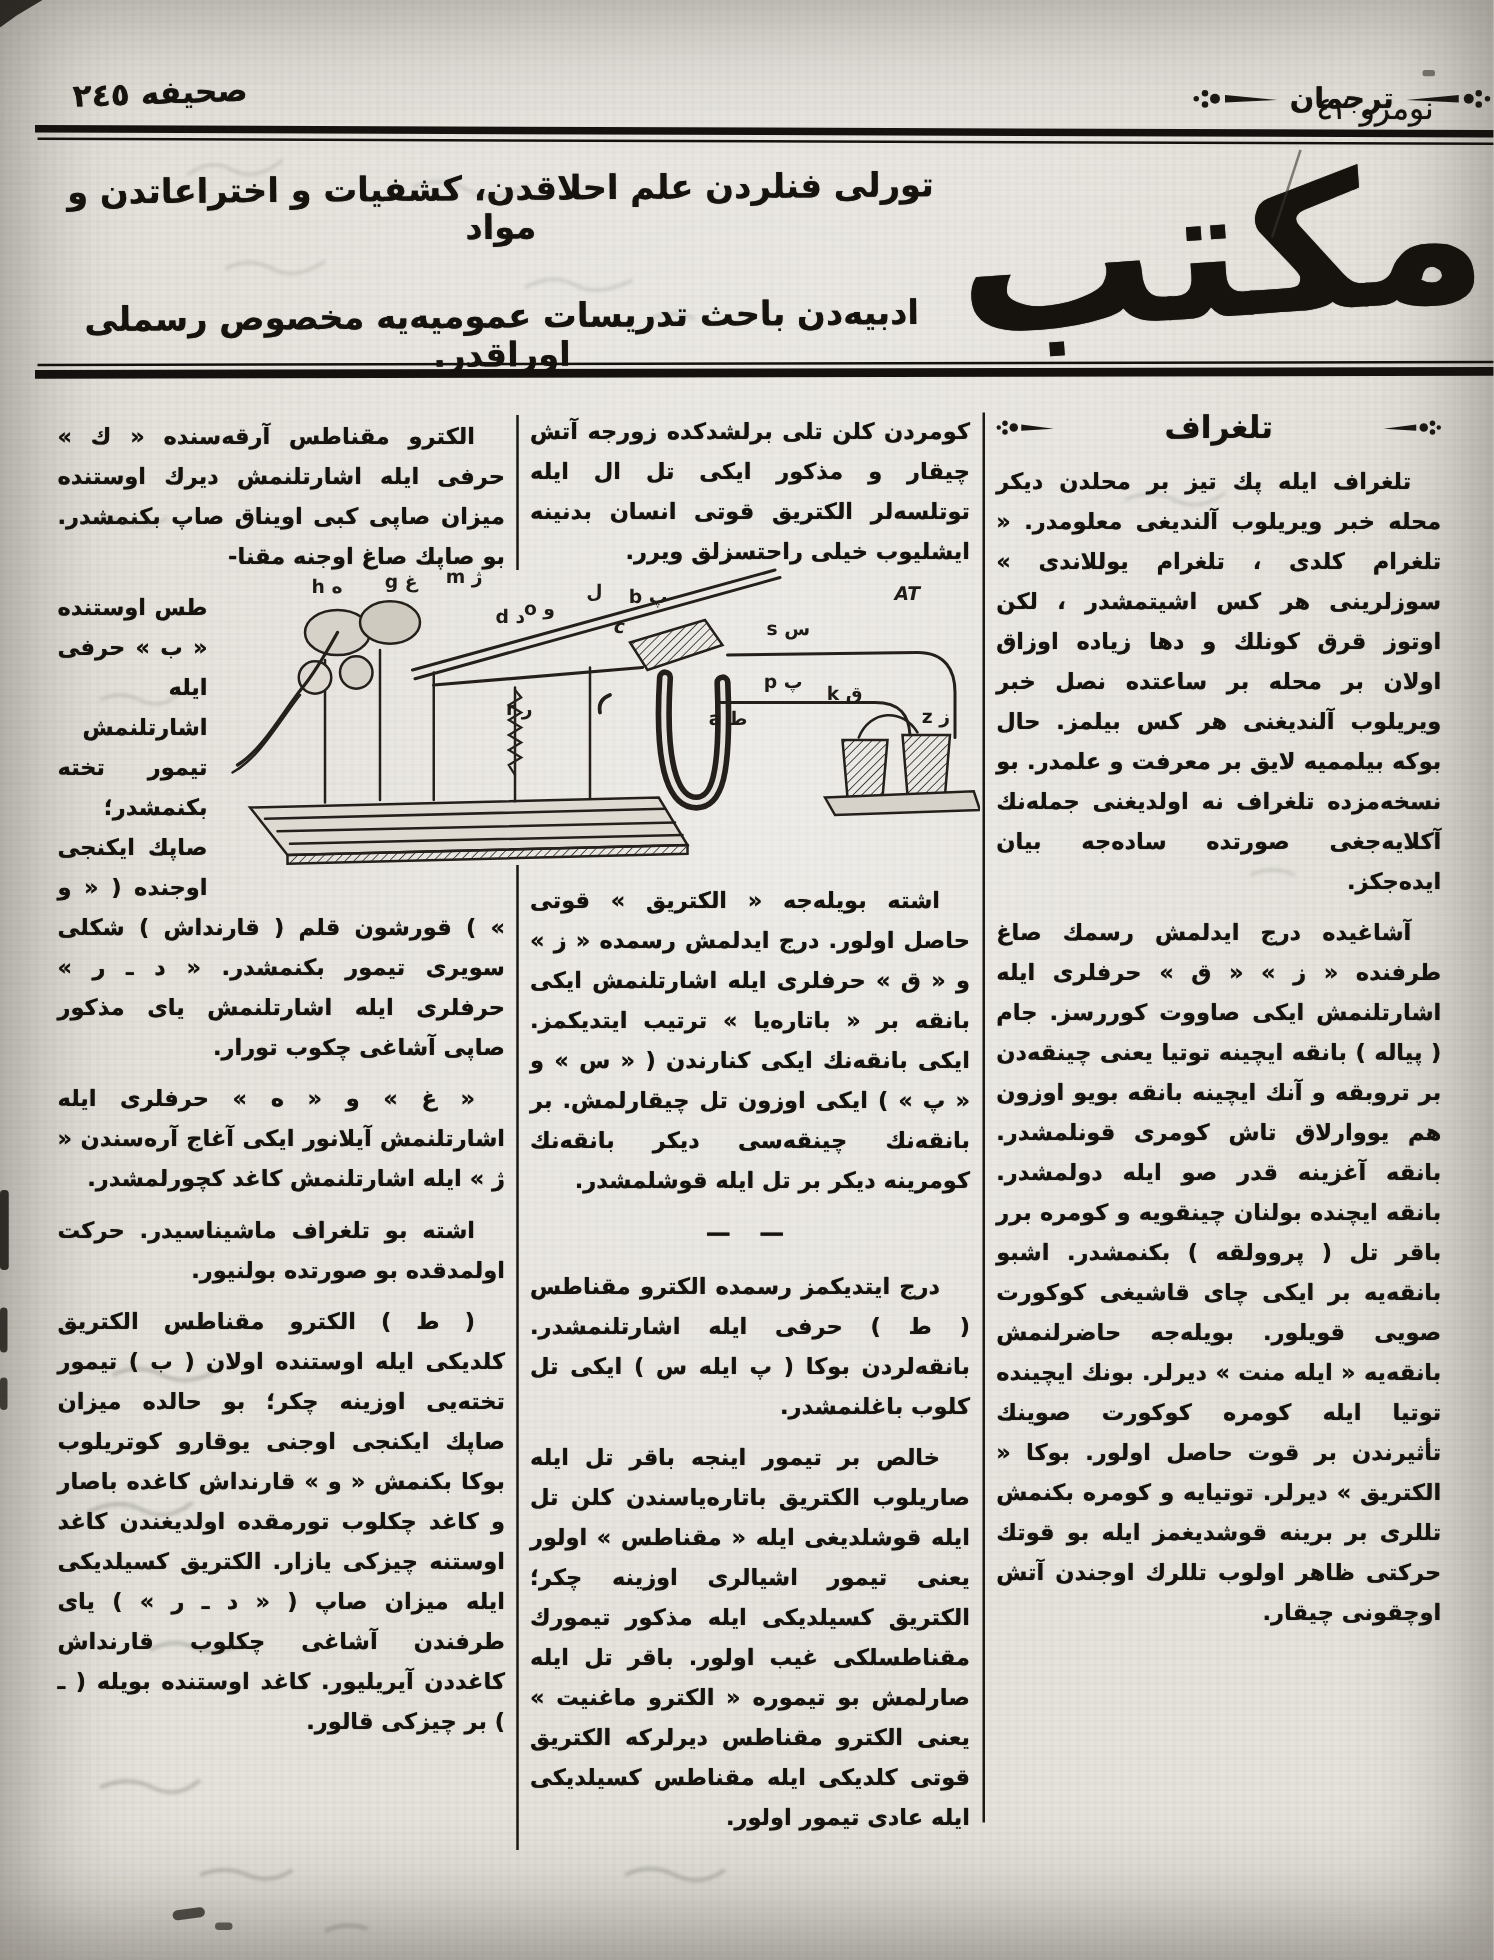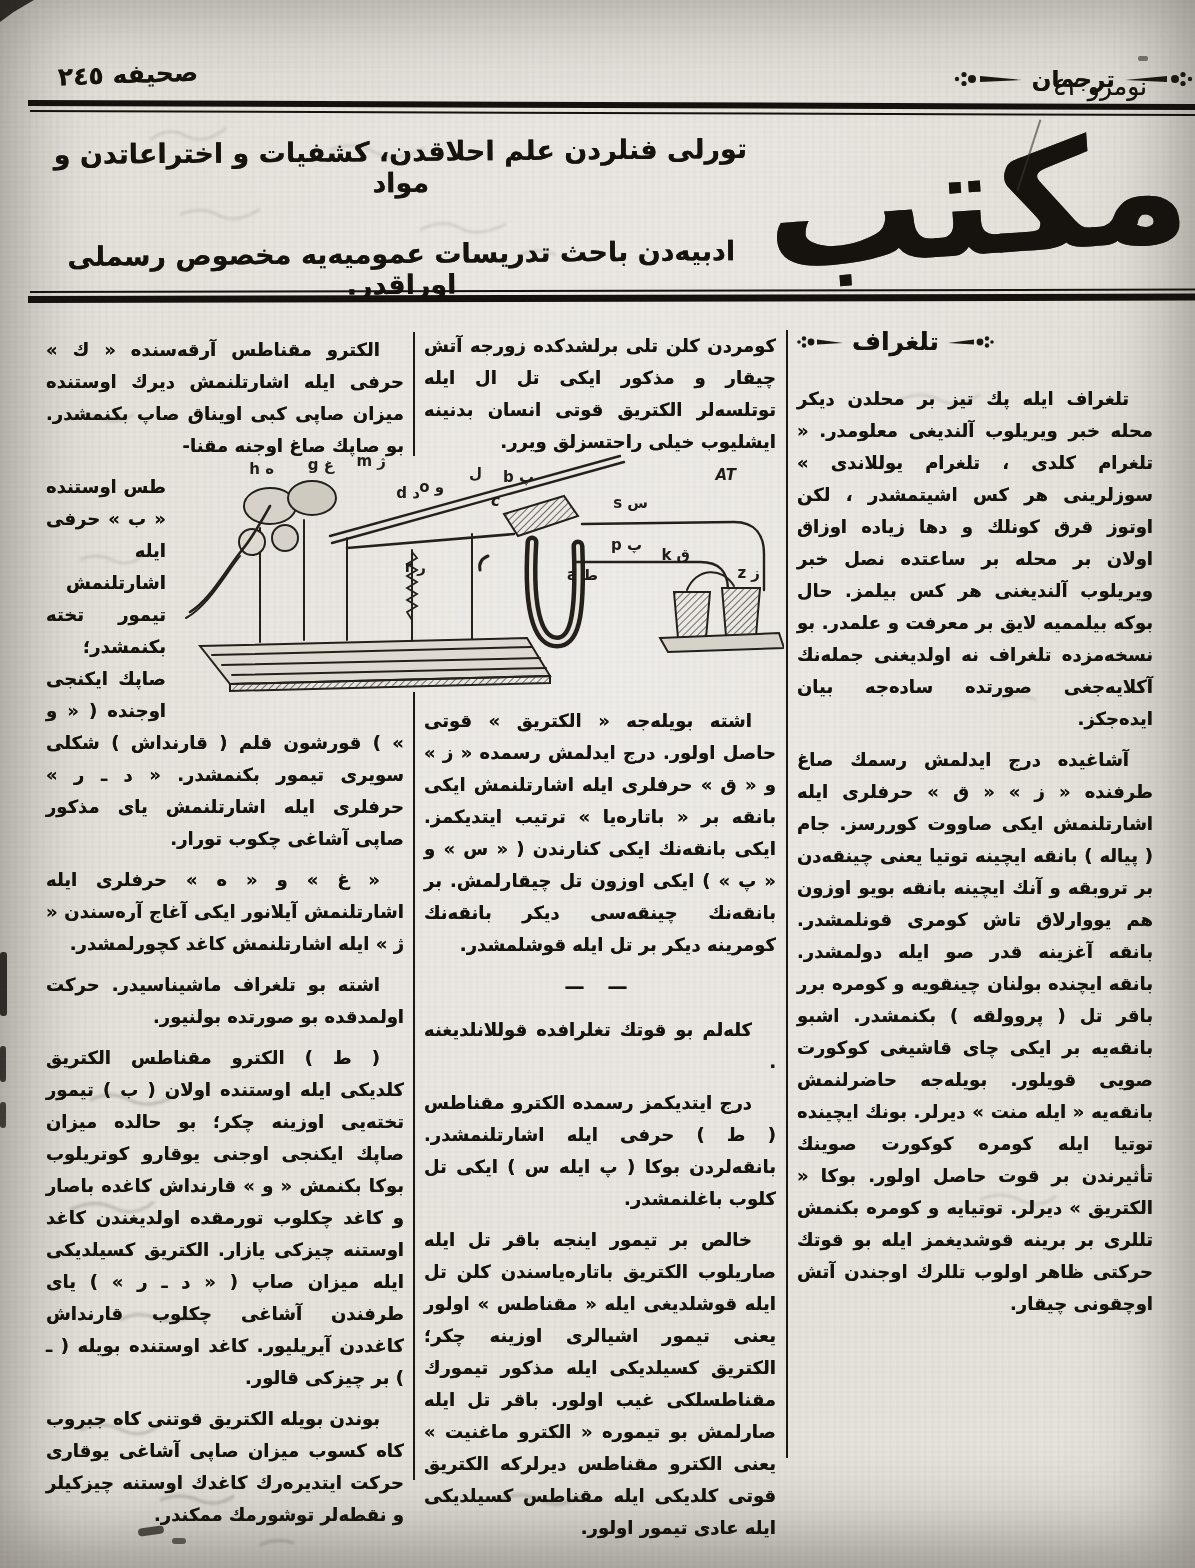--- a/index.html
+++ b/index.html
@@ -33,21 +33,21 @@
     font-size:150px;line-height:196px;font-weight:700;text-align:center;
     transform:rotate(-4deg) scaleX(1.06);}
   
   .vrule{position:absolute;width:2px;background:#1b1814;}
   .col{position:absolute;direction:rtl;text-align:justify;font-size:18px;line-height:32px;font-weight:700;}
   .col p{margin:0 0 9px;text-indent:24px;}
   .col p.noind{text-indent:0;}
   .col-right{right:42px;top:326px;width:356px;}
   .col-mid{left:424px;top:330px;width:352px;}
   .col-left{left:46px;top:334px;width:358px;}
-  .art-head{display:flex;justify-content:flex-end;align-items:center;gap:9px;margin:0 0 25px;text-indent:0;}
+  .art-head{display:flex;justify-content:space-between;align-items:center;gap:9px;margin:0 0 12px;text-indent:0;}
   .art-head .htxt{font-size:25px;font-weight:700;}
   .fig-block{height:238px;}
   .fig-hole{float:right;width:226px;height:242px;margin:0 0 6px 12px;}
   .divider{text-align:center;font-weight:700;letter-spacing:8px;margin:4px 0 12px;font-size:20px;}
   .figure{position:absolute;left:182px;top:450px;width:602px;height:242px;z-index:3;}
   .figure text{font-family:"DejaVu Sans",sans-serif;font-size:15px;fill:#201b16;font-weight:700;}
   .figure .lat{font-style:italic;}
   
   .artifact{position:absolute;background:#17140f;}
   .scribbles{position:absolute;inset:0;z-index:0;pointer-events:none;}
@@ -153,32 +153,30 @@
       </div>
       <p>تلغراف ايله پك تيز بر محلدن ديكر محله خبر ويريلوب آلنديغى معلومدر. « تلغرام كلدى ، تلغرام يوللاندى » سوزلرينى هر كس اشيتمشدر ، لكن اوتوز قرق كونلك و دها زياده اوزاق اولان بر محله بر ساعتده نصل خبر ويريلوب آلنديغنى هر كس بيلمز. حال بوكه بيلمميه لايق بر معرفت و علمدر. بو نسخه‌مزده تلغراف نه اولديغنى جمله‌نك آكلايه‌جغى صورتده ساده‌جه بيان ايده‌جكز.</p>
       <p>آشاغيده درج ايدلمش رسمك صاغ طرفنده « ز » « ق » حرفلرى ايله اشارتلنمش ايكى صاووت كوررسز. جام ( پياله ) بانقه ايچينه توتيا يعنى چينقه‌دن بر تروبقه و آنك ايچينه بانقه بويو اوزون هم يووارلاق تاش كومرى قونلمشدر. بانقه آغزينه قدر صو ايله دولمشدر. بانقه ايچنده بولنان چينقويه و كومره برر باقر تل ( پروولقه ) بكنمشدر. اشبو بانقه‌يه بر ايكى چاى قاشيغى كوكورت صويى قويلور. بويله‌جه حاضرلنمش بانقه‌يه « ايله منت » ديرلر. بونك ايچينده توتيا ايله كومره كوكورت صوينك تأثيرندن بر قوت حاصل اولور. بوكا « الكتريق » ديرلر. توتيايه و كومره بكنمش تللرى بر برينه قوشديغمز ايله بو قوتك حركتى ظاهر اولوب تللرك اوجندن آتش اوچقونى چيقار.</p>
     </div>
 
     <div class="col col-mid ink">
       <p class="noind">كومردن كلن تلى برلشدكده زورجه آتش چيقار و مذكور ايكى تل ال ايله توتلسه‌لر الكتريق قوتى انسان بدنينه ايشليوب خيلى راحتسزلق ويرر.</p>
       <div class="fig-block"></div>
       <p>اشته بويله‌جه « الكتريق » قوتى حاصل اولور. درج ايدلمش رسمده « ز » و « ق » حرفلرى ايله اشارتلنمش ايكى بانقه بر « باتاره‌يا » ترتيب ايتديكمز. ايكى بانقه‌نك ايكى كنارندن ( « س » و « پ » ) ايكى اوزون تل چيقارلمش. بر بانقه‌نك چينقه‌سى ديكر بانقه‌نك كومرينه ديكر بر تل ايله قوشلمشدر.</p>
       <div class="divider">— —</div>
-      <p>كله‌لم بو قوتك تغلرافده قوللانلديغنه .</p>
       <p>درج ايتديكمز رسمده الكترو مقناطس ( ط ) حرفى ايله اشارتلنمشدر. بانقه‌لردن بوكا ( پ ايله س ) ايكى تل كلوب باغلنمشدر.</p>
       <p>خالص بر تيمور اينجه باقر تل ايله صاريلوب الكتريق باتاره‌ياسندن كلن تل ايله قوشلديغى ايله « مقناطس » اولور يعنى تيمور اشيالرى اوزينه چكر؛ الكتريق كسيلديكى ايله مذكور تيمورك مقناطسلكى غيب اولور. باقر تل ايله صارلمش بو تيموره « الكترو ماغنيت » يعنى الكترو مقناطس ديرلركه الكتريق قوتى كلديكى ايله مقناطس كسيلديكى ايله عادى تيمور اولور.</p>
     </div>
 
     <div class="col col-left ink">
       <p>الكترو مقناطس آرقه‌سنده « ك » حرفى ايله اشارتلنمش ديرك اوستنده ميزان صاپى كبى اويناق صاپ بكنمشدر. بو صاپك صاغ اوجنه مقنا-</p>
       <p class="noind"><span class="fig-hole"></span><span>طس اوستنده « ب » حرفى ايله اشارتلنمش تيمور تخته بكنمشدر؛ صاپك ايكنجى اوجنده ( « و » ) قورشون قلم ( قارنداش ) شكلى سويرى تيمور بكنمشدر. « د ـ ر » حرفلرى ايله اشارتلنمش ياى مذكور صاپى آشاغى چكوب تورار.</span></p>
       <p>« غ » و « ه » حرفلرى ايله اشارتلنمش آيلانور ايكى آغاج آره‌سندن « ژ » ايله اشارتلنمش كاغد كچورلمشدر.</p>
       <p>اشته بو تلغراف ماشيناسيدر. حركت اولمدقده بو صورتده بولنيور.</p>
       <p>( ط ) الكترو مقناطس الكتريق كلديكى ايله اوستنده اولان ( ب ) تيمور تخته‌يى اوزينه چكر؛ بو حالده ميزان صاپك ايكنجى اوجنى يوقارو كوتريلوب بوكا بكنمش « و » قارنداش كاغده باصار و كاغد چكلوب تورمقده اولديغندن كاغد اوستنه چيزكى يازار. الكتريق كسيلديكى ايله ميزان صاپ ( « د ـ ر » ) ياى طرفندن آشاغى چكلوب قارنداش كاغددن آيريليور. كاغد اوستنده بويله ( ـ ) بر چيزكى قالور.</p>
-      <p>بوندن بويله الكتريق قوتنى كاه جبروب كاه كسوب ميزان صاپى آشاغى يوقارى حركت ايتديره‌رك كاغدك اوستنه چيزكيلر و نقطه‌لر توشورمك ممكندر.</p>
     </div>
 
     <svg class="figure" viewBox="0 0 602 242">
       <defs>
         <pattern id="hatch" width="5" height="5" patternUnits="userSpaceOnUse" patternTransform="rotate(45)">
           <line x1="0" y1="0" x2="0" y2="5" stroke="#2a2622" stroke-width="1.3"></line>
         </pattern>
       </defs>
       <g stroke="#241f1b" stroke-width="2" fill="none" stroke-linecap="round">
 

